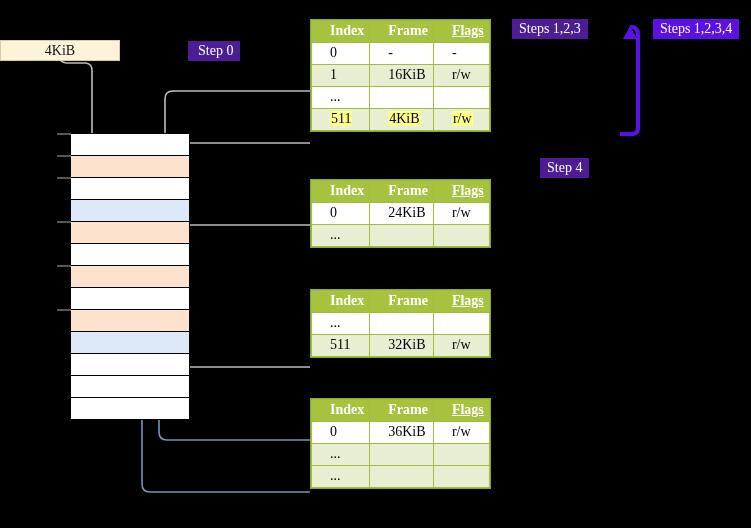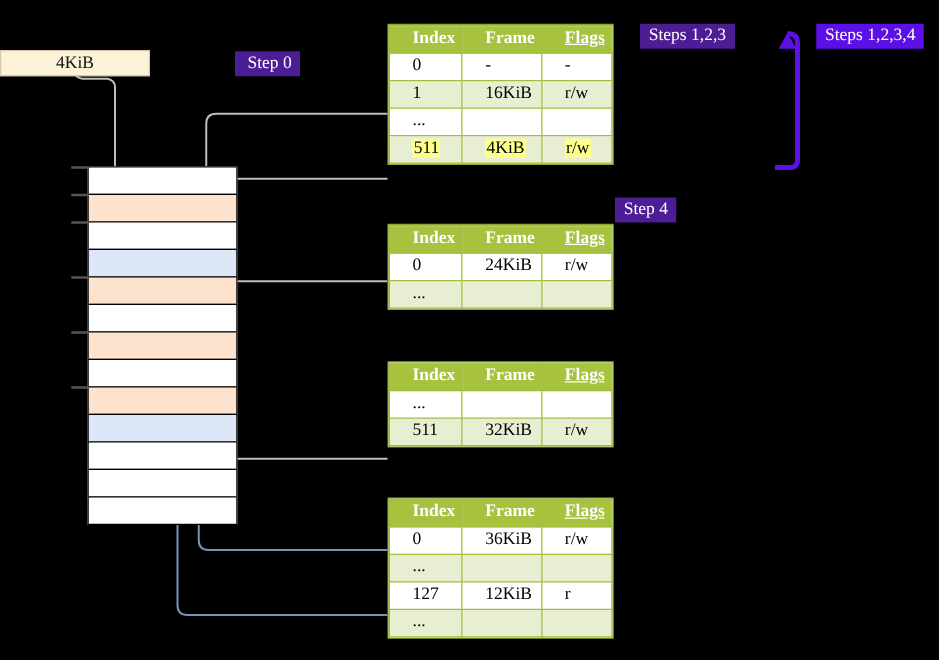--- a/index.html
+++ b/index.html
@@ -155,21 +155,21 @@
   <div class="tick" style="left:57px;top:133px;width:14px;"></div>
   <div class="tick" style="left:57px;top:155px;width:14px;"></div>
   <div class="tick" style="left:57px;top:177px;width:14px;"></div>
   <div class="tick" style="left:57px;top:221px;width:14px;"></div>
   <div class="tick" style="left:57px;top:265px;width:14px;"></div>
   <div class="tick" style="left:57px;top:309px;width:14px;"></div>
 
   <div class="badge red" style="left:188px;top:41px;padding-left:10px;">Step 0</div>
   <div class="badge red" style="left:512px;top:19px;">Steps 1,2,3</div>
   <div class="badge blue" style="left:653px;top:19px;">Steps 1,2,3,4</div>
-  <div class="badge red" style="left:492px;top:158px;">Step 4</div>
+  <div class="badge red" style="left:540px;top:158px;">Step 4</div>
 
   <table class="ptable" style="left:311px;top:20px;">
     <tbody>
         <tr>
       <th class="c-index">Index</th>
       <th class="c-frame">Frame</th>
       <th class="c-flags">Flags</th>
     </tr>
     <tr class="plain">
       <td>0</td>
@@ -244,25 +244,20 @@
     <tr class="plain">
       <td>0</td>
       <td>36KiB</td>
       <td>r/w</td>
     </tr>
     <tr class="alt">
       <td>...</td>
       <td></td>
       <td></td>
     </tr>
-    <tr class="plain">
-      <td>127</td>
-      <td>12KiB</td>
-      <td>r</td>
-    </tr>
     <tr class="alt">
       <td>...</td>
       <td></td>
       <td></td>
     </tr>
   </tbody>
     </table>
 
 </div>
 

